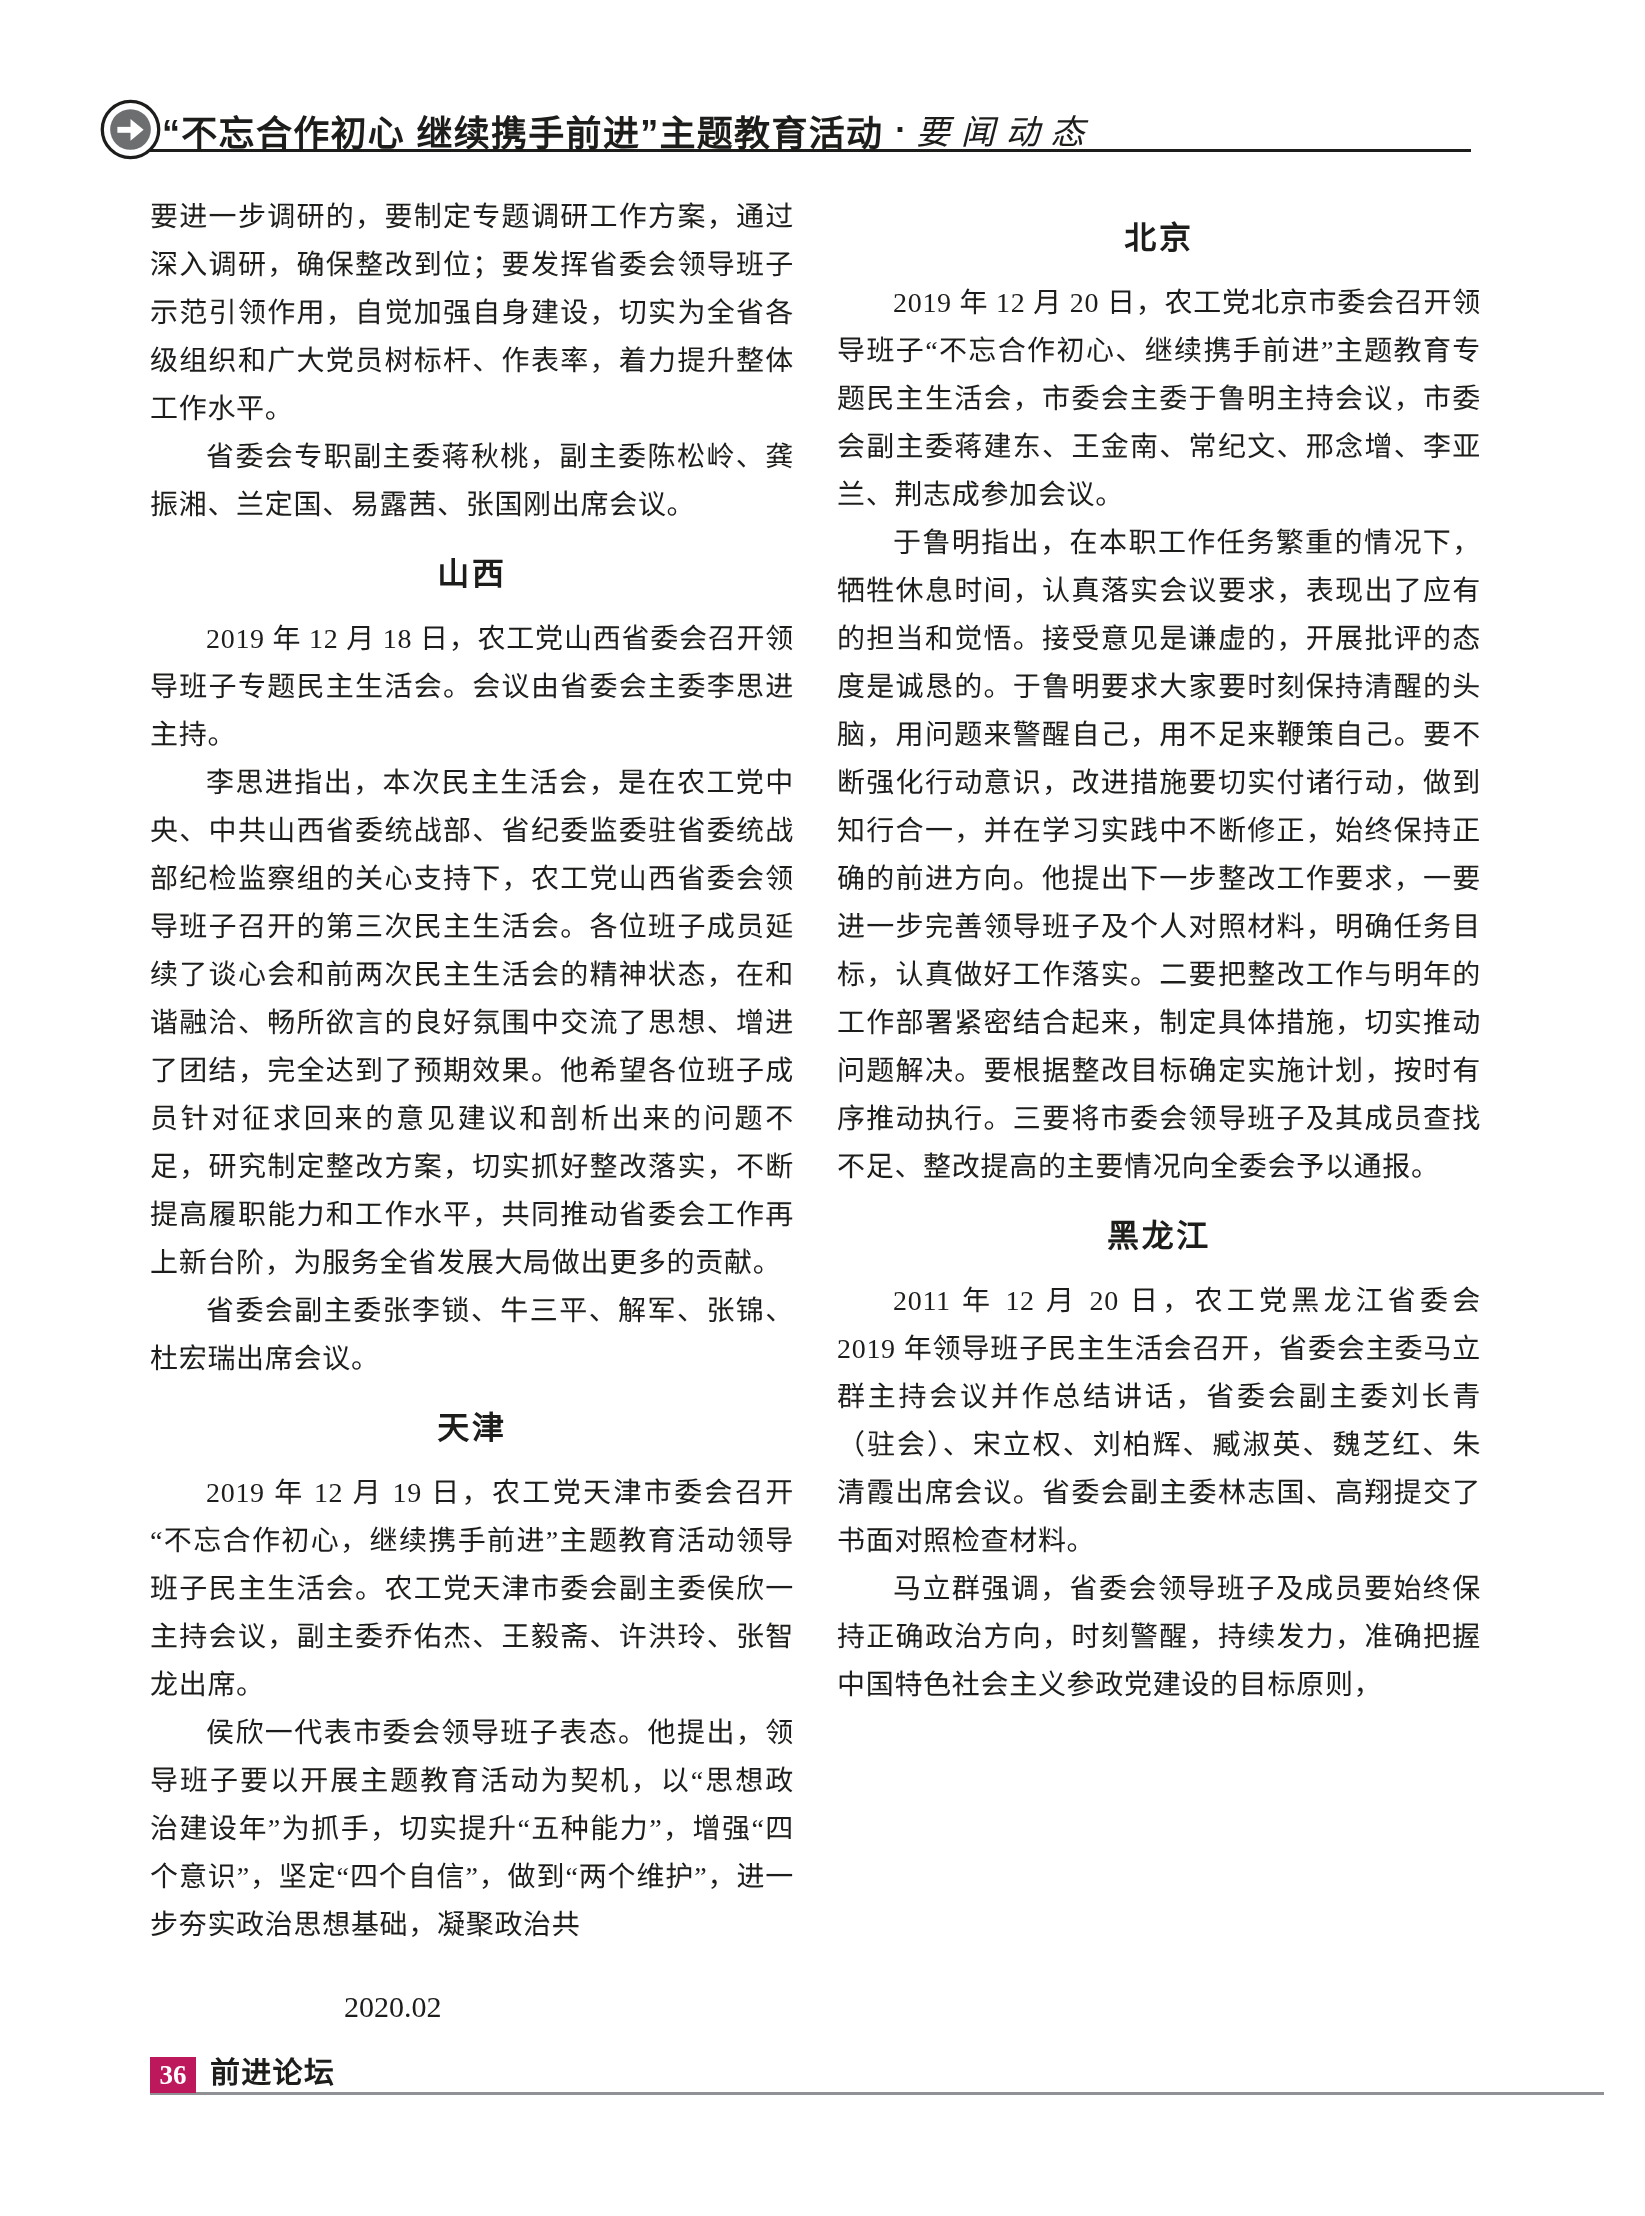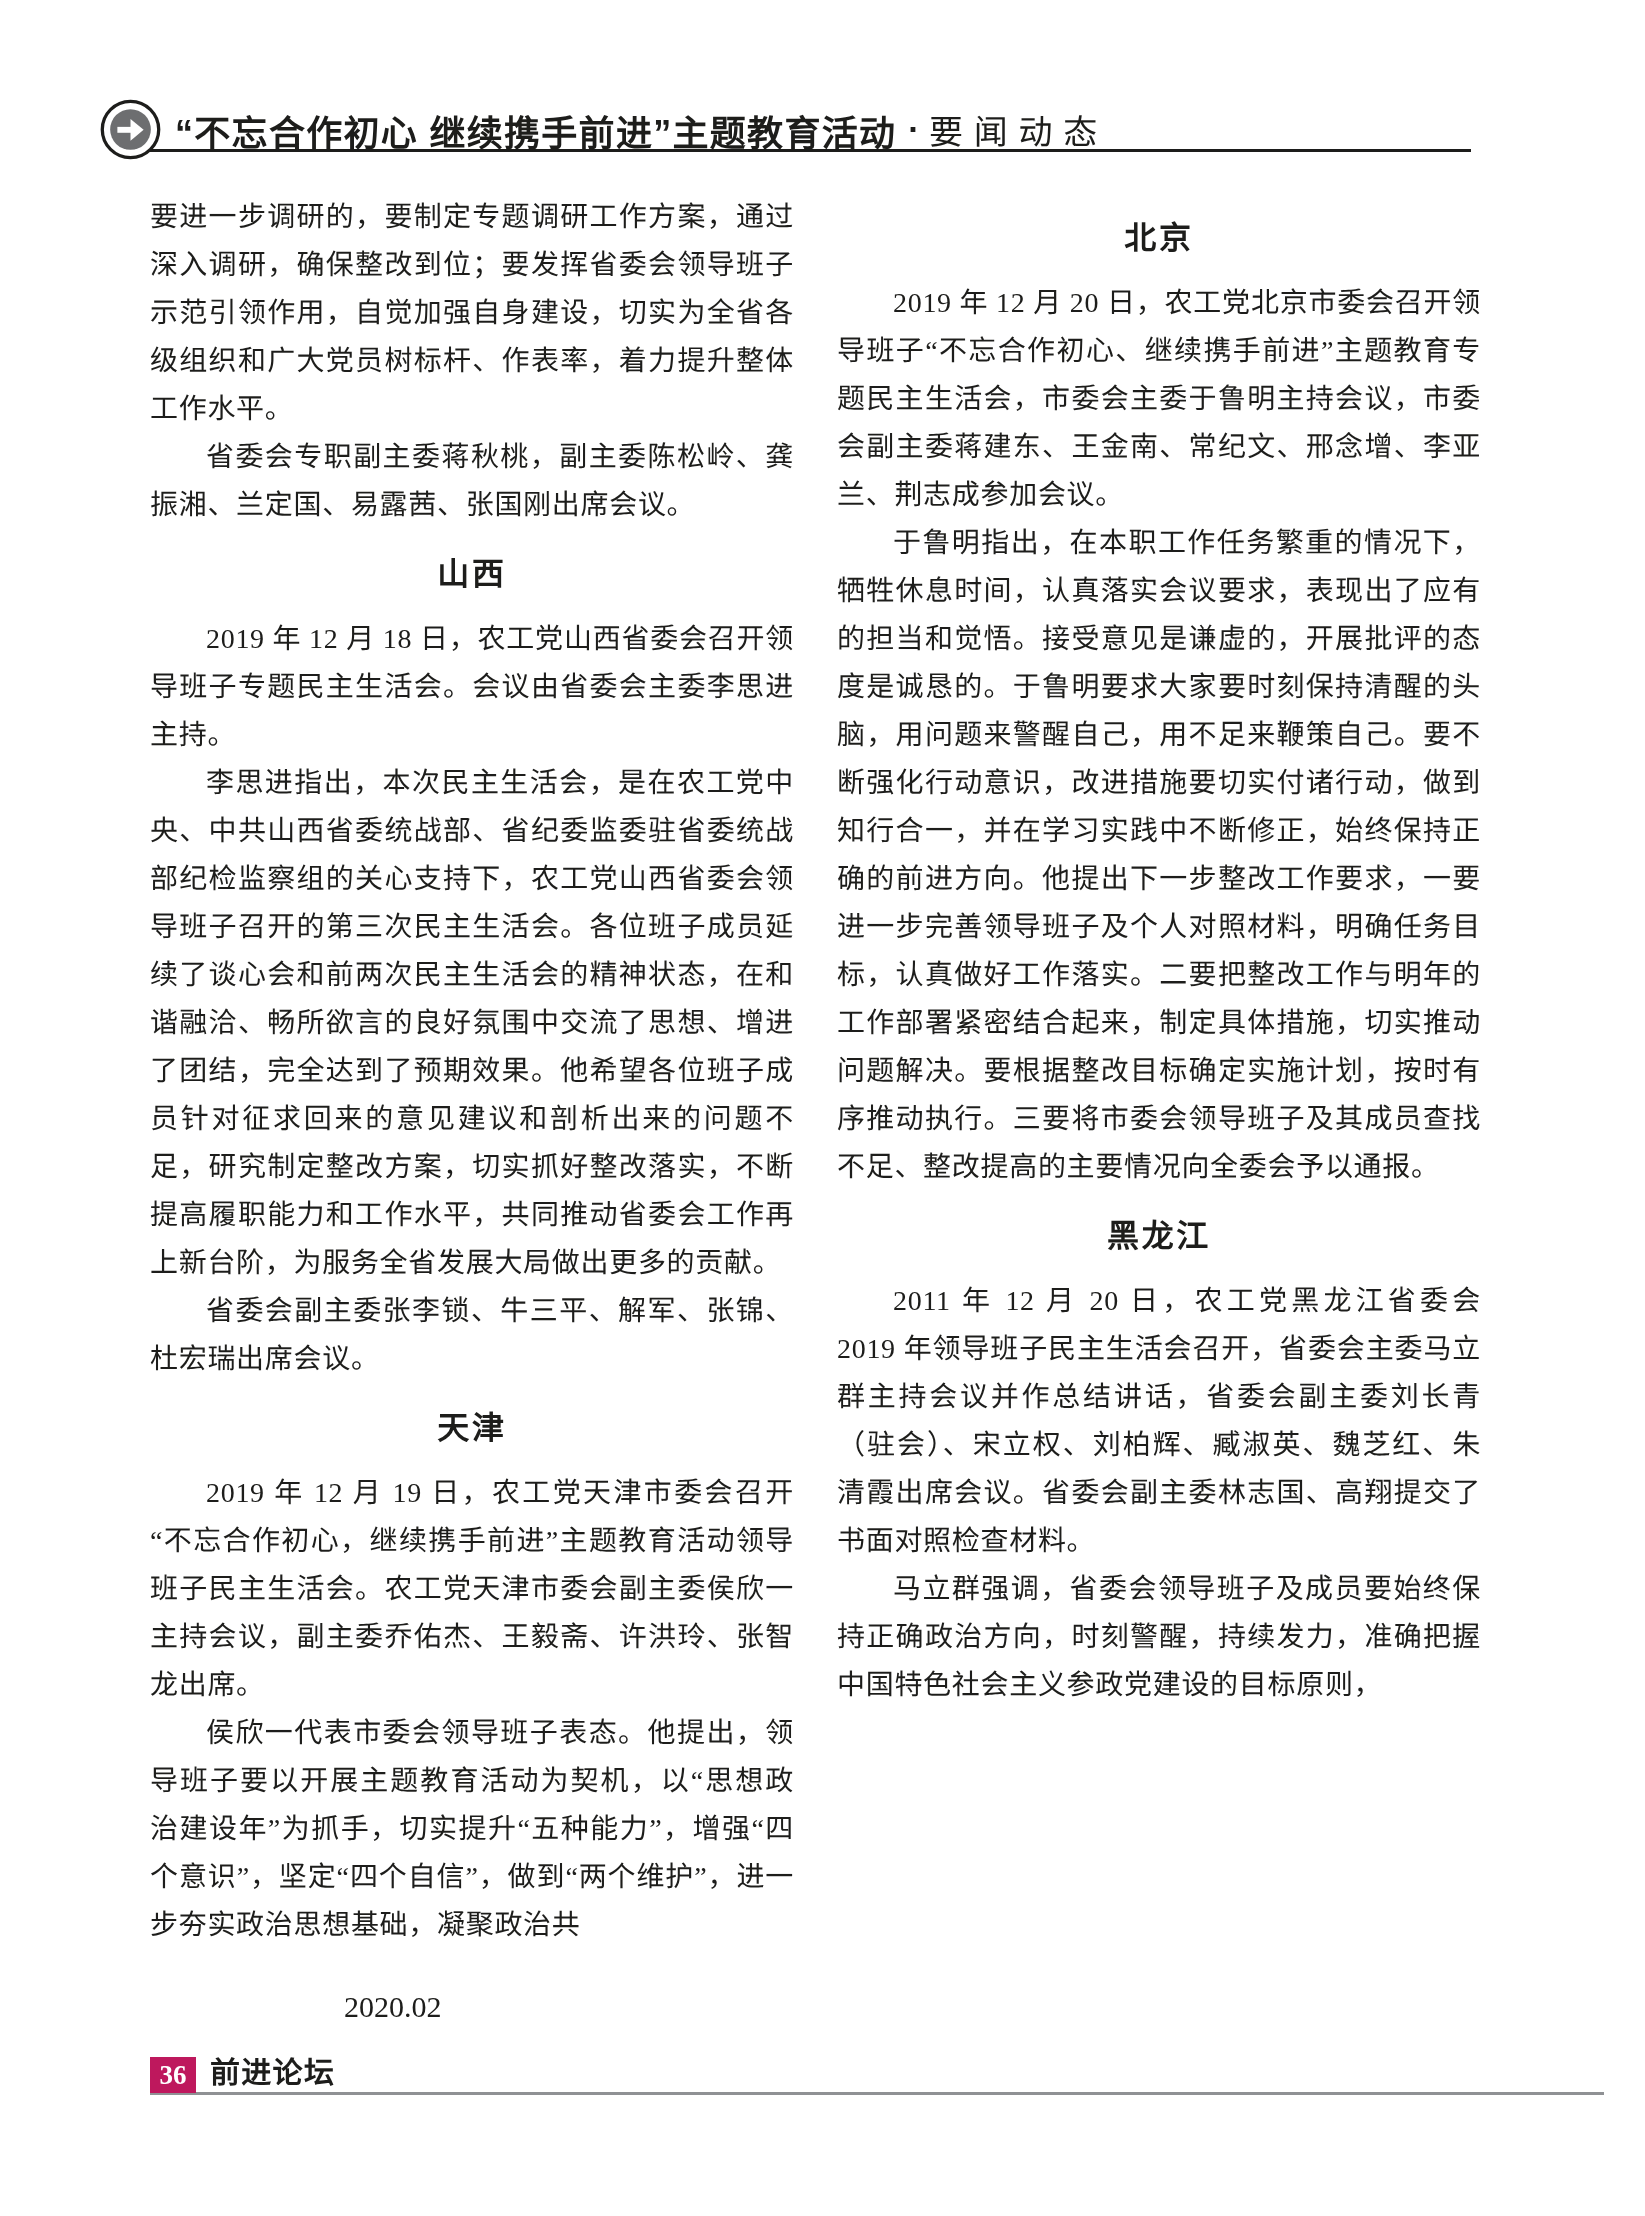--- a/index.html
+++ b/index.html
@@ -19,35 +19,36 @@
     position: absolute;
     left: 99px;
     top: 98px;
     display: flex;
     align-items: center;
     z-index: 2;
   }
   .hdr-icon { display: block; width: 63px; height: 63px; flex: 0 0 auto; }
   .hdr-icon svg { width: 63px; height: 63px; display: block; }
   .hdr-title {
-    margin-left: 13px;
+    margin-left: 0;
     font-family: "Liberation Sans", "DejaVu Sans", sans-serif;
     font-weight: bold;
     font-size: 36px;
     letter-spacing: 1.3px;
     white-space: nowrap;
   }
   .hdr-dot {
     margin: 0 9.4px 0 12px;
     font-family: "Liberation Sans", "DejaVu Sans", sans-serif;
     font-weight: bold;
     font-size: 34px;
   }
   .hdr-sub {
     font-family: "Liberation Serif", "DejaVu Serif", serif;
+    font-style: italic;
     font-size: 34px;
     letter-spacing: 10.7px;
     white-space: nowrap;
   }
   .header-rule {
     position: absolute;
     left: 114px;
     top: 149px;
     width: 1357px;
     height: 2.7px;

